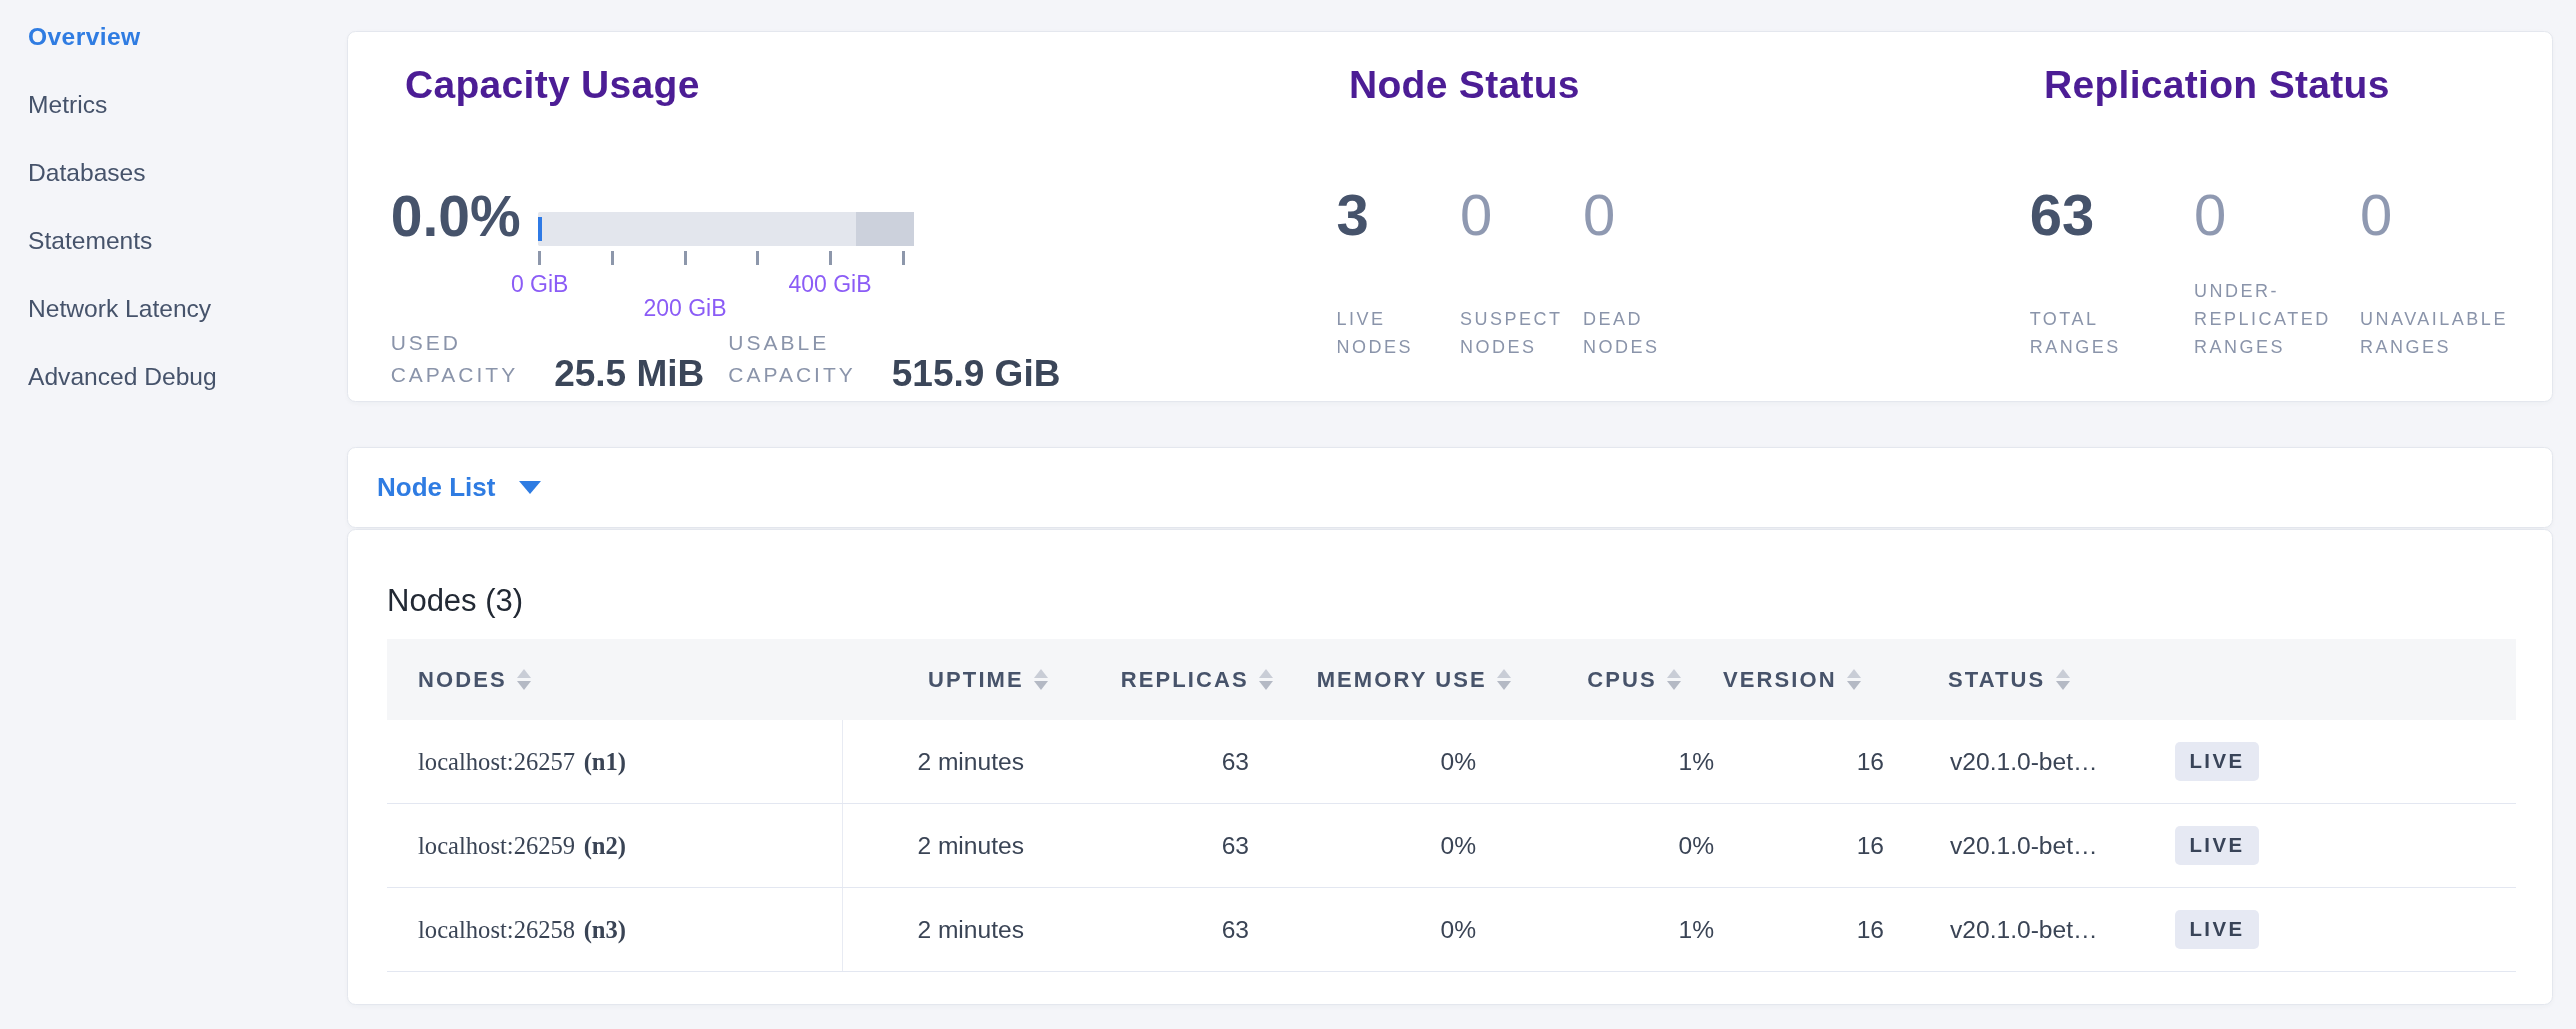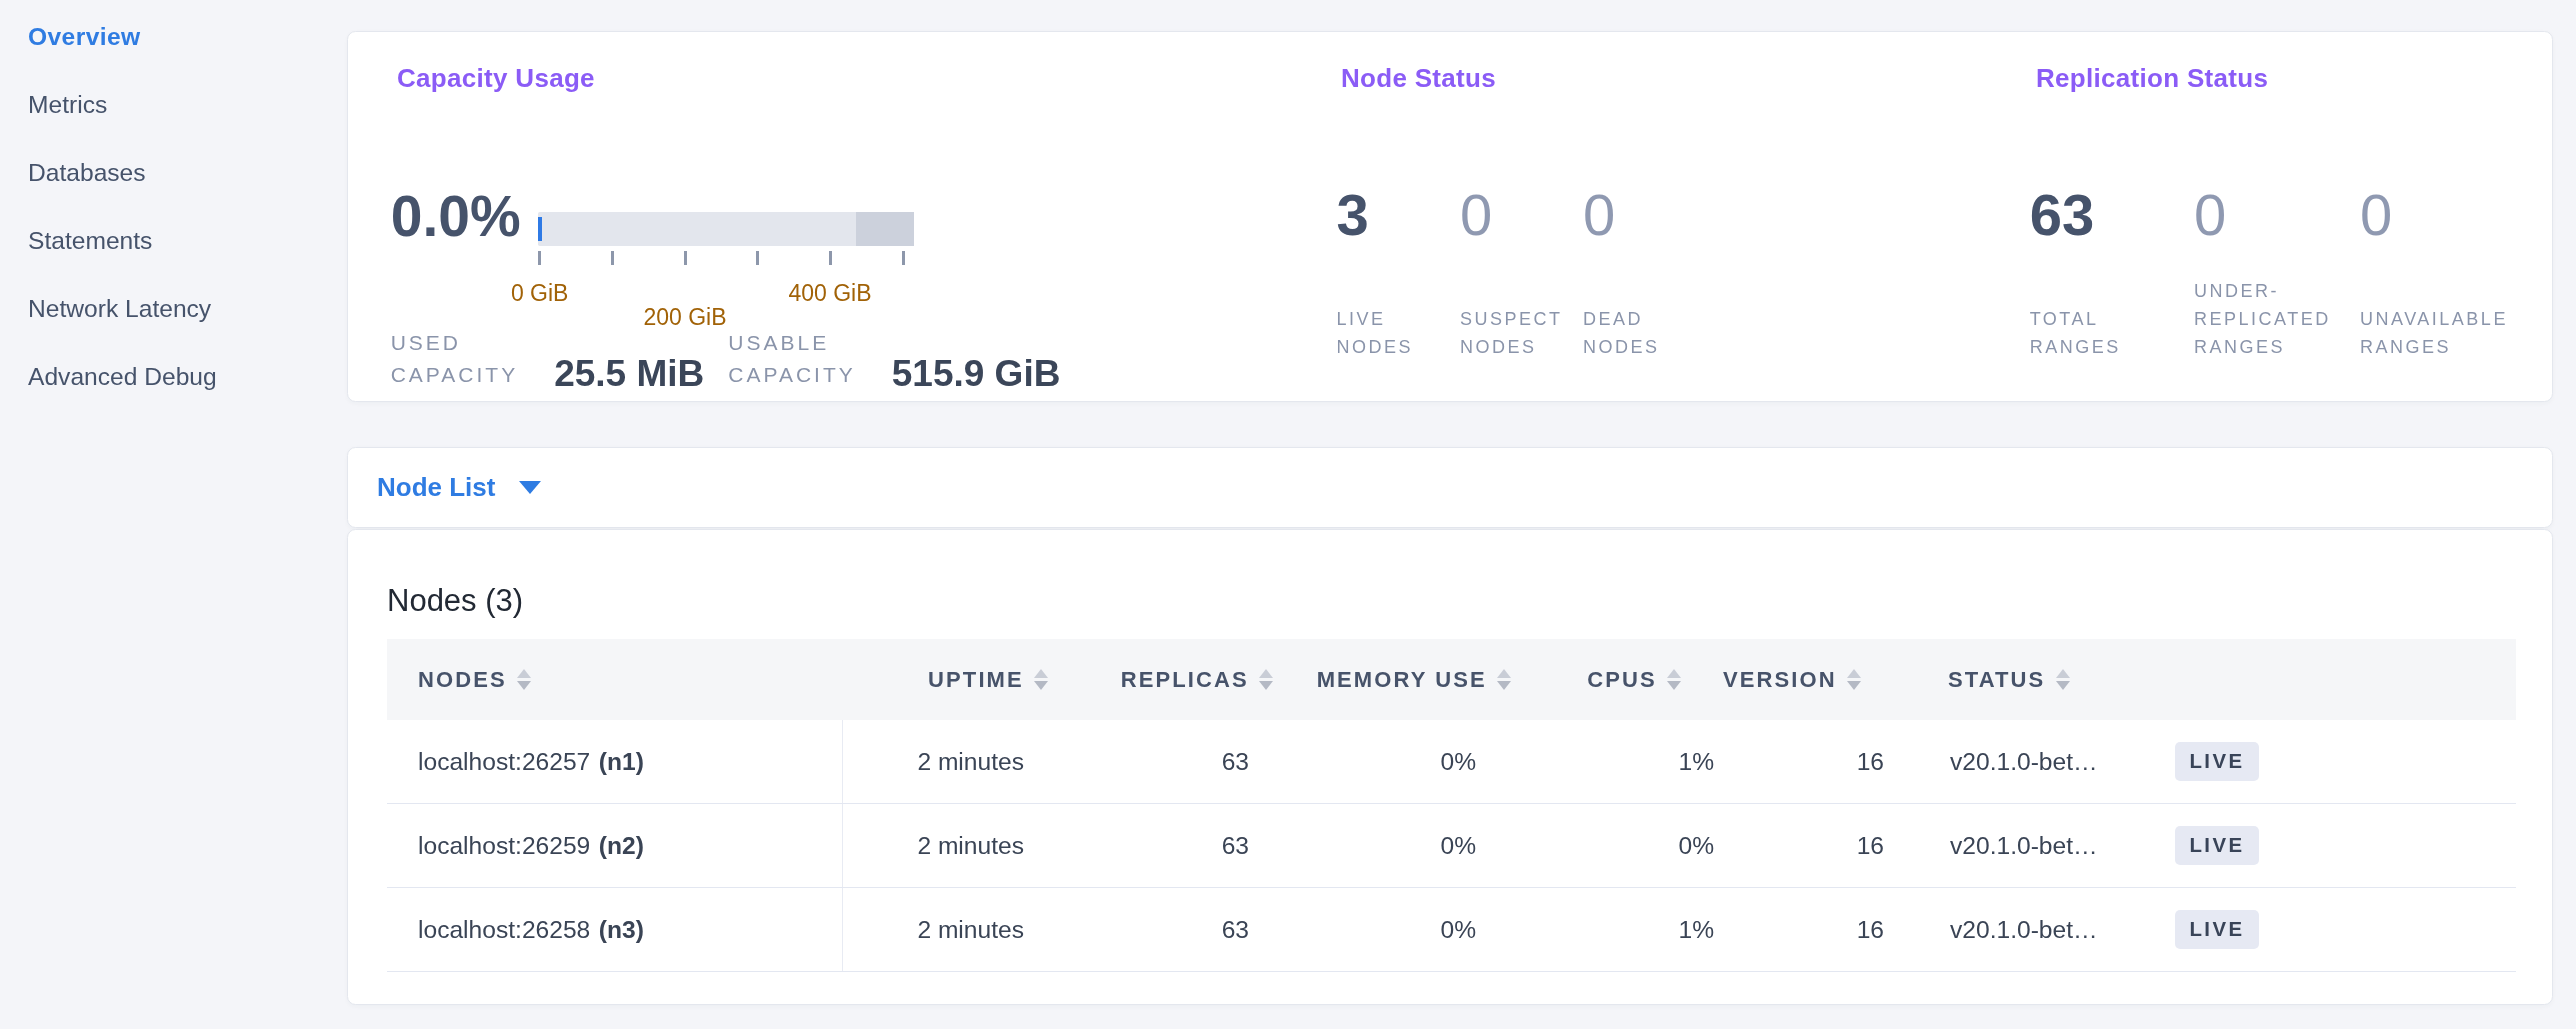--- a/index.html
+++ b/index.html
@@ -18,35 +18,35 @@
 
   
   .card { position:absolute; left:347px; width:2206px; background:#fff;
           border:1.7px solid #e4e7ee; border-radius:8.5px;
           box-shadow:0 1.7px 4.2px rgba(40,50,70,0.03); }
   .card-summary { top:31px; height:371px; }
   .card-dd { top:447px; height:81px; display:flex; align-items:center; padding-left:29px; }
   .card-nodes { top:529px; height:476px; }
 
   .sec { position:absolute; top:0; bottom:0; }
-  .sec-title { position:absolute; top:31px; left:8px; font-size:26px; font-weight:600; color:#8b5cf6; letter-spacing:0.3px; }
+  .sec-title { position:absolute; top:31px; left:16px; font-size:39px; font-weight:600; color:#4c1d95; letter-spacing:0.3px; }
 
   
   .sec-capacity { left:41px; width:985px; }
   .cap-pct { position:absolute; left:1.7px; top:151px; font-size:57px; font-weight:600; color:#46536b; }
   .gauge { position:absolute; left:149px; top:180px; width:376px; height:34px; background:#e3e6ed; border-radius:1.7px; }
   .gauge-other { position:absolute; top:0; bottom:0; left:84.6%; right:0; background:#ccd1dc; }
   .gauge-used { position:absolute; left:0; top:5.1px; width:4.2px; height:24px; background:#2f7ae5; }
   .gauge-ticks { position:absolute; left:149px; top:219px; width:367px; height:13.6px; }
   .gauge-ticks i { position:absolute; top:0; width:2.5px; height:13.6px; background:#8d97ab; }
   .gauge-ticks i:nth-child(1){left:0;} .gauge-ticks i:nth-child(2){left:73px;}
   .gauge-ticks i:nth-child(3){left:146px;} .gauge-ticks i:nth-child(4){left:218px;}
   .gauge-ticks i:nth-child(5){left:291px;} .gauge-ticks i:nth-child(6){left:364px;}
-  .gauge-labels { position:absolute; left:149px; top:248px; width:367px; height:27px;
-                  font-size:23px; color:#a16207;text-align:right; }
+  .gauge-labels { position:absolute; left:149px; top:239px; width:367px; height:27px;
+                  font-size:23px; color:#8b5cf6;text-align:right; }
   .gauge-labels span { position:absolute; transform:translateX(-50%); white-space:nowrap; }
   .gauge-labels span:nth-child(1){left:1.7px;} .gauge-labels span:nth-child(2){left:147px;margin-top:24px;}
   .gauge-labels span:nth-child(3){left:292px;}
   .cap-stats { position:absolute; left:1.7px; top:295px; display:flex; align-items:flex-end; }
   .cap-stat { display:flex; align-items:flex-end; }
   .cap-stat + .cap-stat { margin-left:24px; }
   .stat-label { font-size:21px; letter-spacing:3px; color:#8a94aa; line-height:1.5; }
   .stat-value { font-size:37px; font-weight:700; color:#3b4659; line-height:1.0; margin-left:36px; position:relative; top:1.7px; white-space:nowrap; }
 
   
@@ -80,21 +80,21 @@
   .th.c3 .th-label { max-width:134px; }
   .th.c6 { padding-left:42px; } .th.c7 { padding-left:53px; }
   .sort-icon { display:inline-flex; flex-direction:column; margin-left:10.2px; }
   .sort-icon i { display:block; width:0; height:0; border-left:7.6px solid transparent; border-right:7.6px solid transparent; }
   .sort-icon .up { border-bottom:9.3px solid #c9cdd6; margin-bottom:3.4px; }
   .sort-icon .dn { border-top:9.3px solid #b4b9c4; }
 
   .tr { display:flex; align-items:stretch; height:84px; border-bottom:1.7px solid #e3e7f1; background:#fff; }
   .td { display:flex; align-items:center; color:#3a4455; }
   .td.a-r { justify-content:flex-end; padding-right:24px; }
-  .td.c0 { padding-left:31px; border-right:1.7px solid #e8ebf3; }
+  .td.c0 { padding-left:31px; border-right:1.7px solid #e8ebf3;font-family:Liberation Serif, serif; }
   .td.c6 { padding-left:42px; } .td.c7 { padding-left:53px; }
   .td.c0 strong { font-weight:700; margin-left:8.5px; }
   .badge { background:#e6e9f3; color:#394458; font-size:20.4px; font-weight:700;
            letter-spacing:2.5px; padding:9.3px 14.4px; border-radius:5.1px; line-height:1; }
 </style>
 </head>
 <body>
 
 <nav class="sidebar">
   <div class="side-item active">Overview</div>

